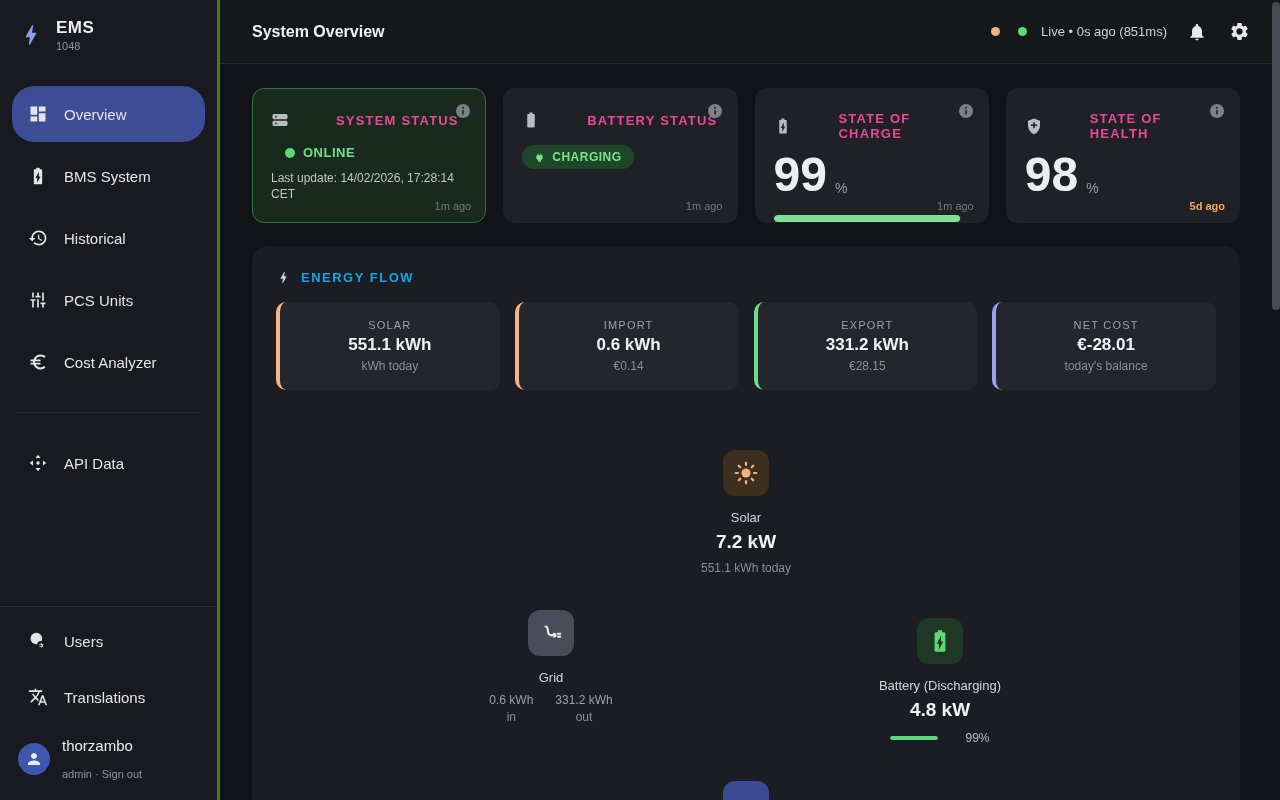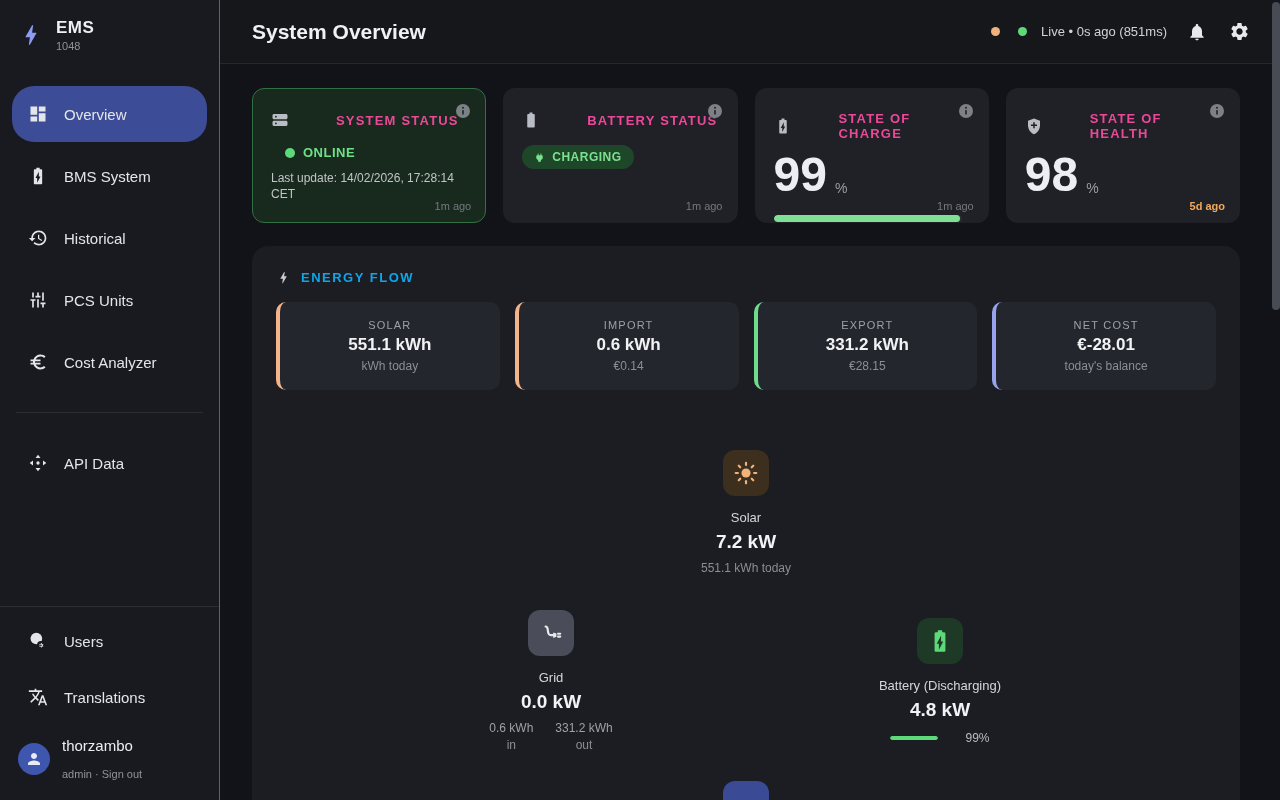--- a/index.html
+++ b/index.html
@@ -7,21 +7,21 @@
   body {
     font-family:"Liberation Sans", sans-serif;
     background:#121318; color:#e6e7ea;
     display:flex;
   }
   svg { display:block; }
 
   
   .sidebar {
     width:220px; min-width:220px; height:800px;
-    background:#191a1f; border-right:1px solid #4d7c0f;
+    background:#191a1f; border-right:3px solid #4d7c0f;
     display:flex; flex-direction:column; padding-top:18px;justify-content:center;
   }
   .logo-row { display:flex; align-items:center; gap:12px; padding:0 18px; }
   .logo-bolt { color:#8b9cf5; }
   .logo-name { font-size:17px; font-weight:bold; color:#eef0f6; letter-spacing:.5px; }
   .logo-sub { font-size:11px; color:#8f929a; margin-top:2px; }
   .nav { margin-top:34px; display:flex; flex-direction:column; gap:6px; }
   .nav-item {
     display:flex; align-items:center; gap:16px;
     height:56px; margin:0 12px; padding:0 16px;
@@ -41,21 +41,21 @@
   .profile-name { font-size:15px; font-weight:500; color:#eceef2; }
   .profile-meta { font-size:11px; color:#8f929a; margin-top:14px; }
 
   
   .main { flex:1; display:flex; flex-direction:column; position:relative; }
   .topbar {
     height:64px; min-height:64px; background:#16171b;
     border-bottom:1px solid #26272e;
     display:flex; align-items:center; padding:0 28px 0 32px;
   }
-  .page-title { font-size:21px; font-weight:600; color:#f0f1f4; }
+  .page-title { font-size:16px; font-weight:600; color:#f0f1f4; }
   .topbar-right { margin-left:auto; display:flex; align-items:center; gap:18px; }
   .dot { width:9px; height:9px; border-radius:50%; display:inline-block; }
   .dot-orange { background:#f0b27c; }
   .dot-green { background:#5ed97a; }
   .live-text { font-size:13px; color:#d0d2d6; margin-left:-4px; }
   .icon-btn { color:#e8e9ec; cursor:pointer; padding:2px; }
 
   .content { flex:1; padding:24px 40px 0 32px; background:#121318; }
 
   
@@ -431,21 +431,20 @@
         <div class="node" style="left:165px; top:220px;">
           <div class="node-icon grid-bg">
             <svg width="26" height="26" viewBox="0 0 24 24" fill="none" stroke="currentColor" stroke-width="2" stroke-linecap="round">
                 <path d="M7 6c4 0 0 8 5 8h2"></path>
                 <path d="M14 11.5v5l3-1v-3l-3-1z" fill="currentColor" stroke="none"></path>
                 <line x1="18.5" y1="12.7" x2="20.5" y2="12.7"></line>
                 <line x1="18.5" y1="15.3" x2="20.5" y2="15.3"></line>
               </svg>
           </div>
           <div class="node-label">Grid</div>
-          <div class="node-value">0.0 kW</div>
           <div class="grid-io">
             <div class="io-col">
               <div>0.6 kWh</div>
               <div class="io-label">in</div>
             </div>
             <div class="io-col">
               <div>331.2 kWh</div>
               <div class="io-label">out</div>
             </div>
           </div>

